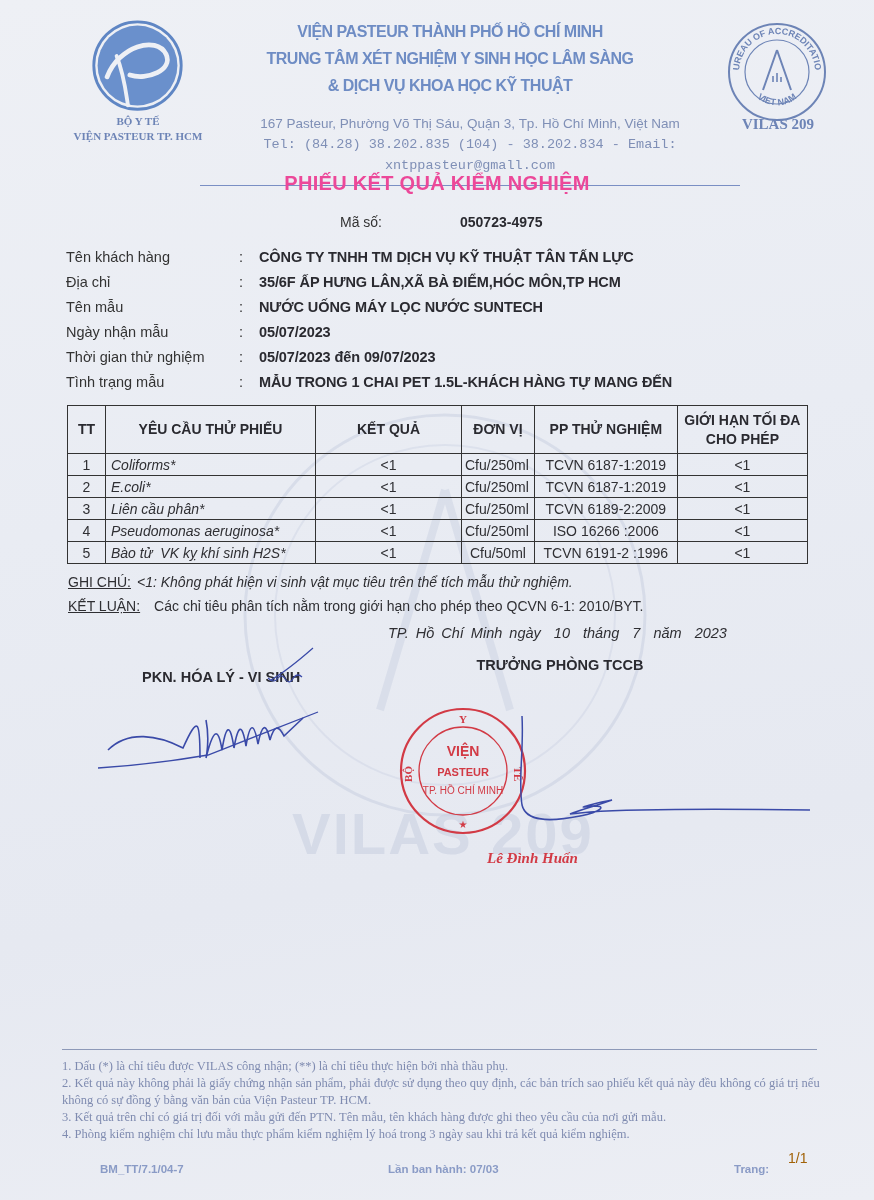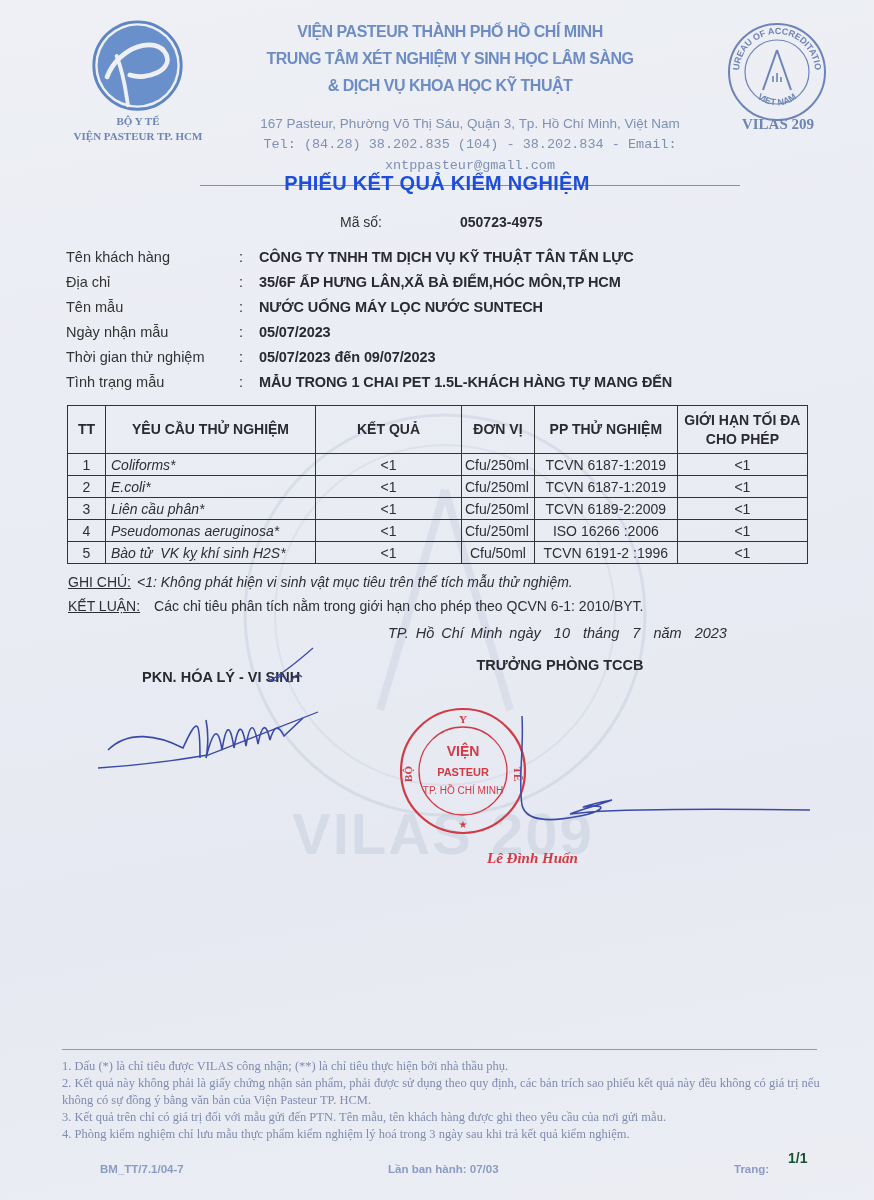--- a/index.html
+++ b/index.html
@@ -21,21 +21,21 @@
     font-family: "Liberation Sans", sans-serif; font-weight: bold; font-size: 16px; line-height: 27px; letter-spacing: -0.5px; }
   .addr { position: absolute; left: 200px; top: 113px; width: 540px; text-align: center; color: #7f8fb6;
     font-size: 13.5px; line-height: 21px; }
   .addr .tel { display: inline-block; border-bottom: 1.5px solid #7a8fc4; padding-bottom: 9px; font-family: Liberation Mono, monospace; }
   .logo-right { position: absolute; left: 725px; top: 20px; width: 104px; height: 104px; }
   .vilas { position: absolute; left: 730px; top: 116px; width: 96px; text-align: center;
     font-family: "Liberation Serif", serif; font-weight: bold; color: #6d84b6; font-size: 15px; }
 
   
   .title { position: absolute; left: 0; top: 172px; width: 874px; text-align: center;
-    font-weight: bold; font-size: 20px; color: #1d4ed8; letter-spacing: 0.3px; }
+    font-weight: bold; font-size: 20px; color: #ec4899; letter-spacing: 0.3px; }
   .code-row { position: absolute; top: 214px; left: 0; width: 874px; font-size: 14px; }
   .code-row .lbl { position: absolute; left: 340px; color: #333; }
   .code-row .val { position: absolute; left: 460px; font-weight: bold; color: #2a2a30; }
 
   
   .info { position: absolute; left: 66px; top: 244px; width: 720px; }
   .info-row { display: flex; height: 25px; align-items: center; font-size: 14.5px; }
   .info-row .k { width: 173px; color: #333; }
   .info-row .c { width: 20px; color: #333; }
   .info-row .v { font-weight: bold; color: #2a2a30; letter-spacing: -0.1px; }
@@ -65,21 +65,21 @@
   .signer { position: absolute; left: 487px; top: 850px; font-family: "Liberation Serif", serif; font-weight: bold; font-style: italic;
     color: #d23a45; font-size: 15px; }
 
   .watermark { position: absolute; left: 230px; top: 380px; width: 430px; height: 470px; opacity: 0.35; pointer-events: none; }
   .wm-text { position: absolute; left: 292px; top: 800px; font-size: 58px; font-weight: bold; color: #c8cfe0; letter-spacing: 2px; opacity: 0.55; }
 
   .foot-line { position: absolute; left: 62px; top: 1049px; width: 755px; height: 0; border-top: 1.3px solid #8d99b8; }
   .footnotes { position: absolute; left: 62px; top: 1058px; width: 760px; font-family: "Liberation Serif", serif;
     color: #7f8bb0; font-size: 12.5px; line-height: 17px; }
   .footer { position: absolute; top: 1163px; font-size: 11.5px; font-weight: bold; color: #8a9bc6; }
-  .page-num { position: absolute; left: 788px; top: 1150px; font-size: 14px; color: #14532d; font-weight: bold; }
+  .page-num { position: absolute; left: 788px; top: 1150px; font-size: 14px; color: #a16207; }
 </style>
 </head>
 <body>
 
 <div class="page">
 
   <svg class="watermark" viewBox="0 0 430 470">
     <circle cx="215" cy="235" r="200" fill="none" stroke="#b9c2d8" stroke-width="3"></circle>
     <circle cx="215" cy="235" r="170" fill="none" stroke="#c6cde0" stroke-width="2"></circle>
     <path d="M215 110 L150 330 M215 110 L280 330" stroke="#c0c8dc" stroke-width="8" fill="none"></path>
@@ -157,21 +157,21 @@
       <span class="k">Tình trạng mẫu</span>
         <span class="c">:</span>
         <span class="v">MẪU TRONG 1 CHAI PET 1.5L-KHÁCH HÀNG TỰ MANG ĐẾN</span>
     </div>
   </div>
 
   <table class="tbl">
     <thead>
       <tr>
         <th style="width:38px">TT</th>
-        <th style="width:210px">YÊU CẦU THỬ NGHIỆM</th>
+        <th style="width:210px">YÊU CẦU THỬ PHIẾU</th>
         <th style="width:146px">KẾT QUẢ</th>
         <th style="width:72px">ĐƠN VỊ</th>
         <th style="width:143px">PP THỬ NGHIỆM</th>
         <th>GIỚI HẠN TỐI ĐA CHO PHÉP</th>
       </tr>
     </thead>
     <tbody>
       <tr>
         <td class="c">1</td>
         <td class="name">Coliforms*</td>

